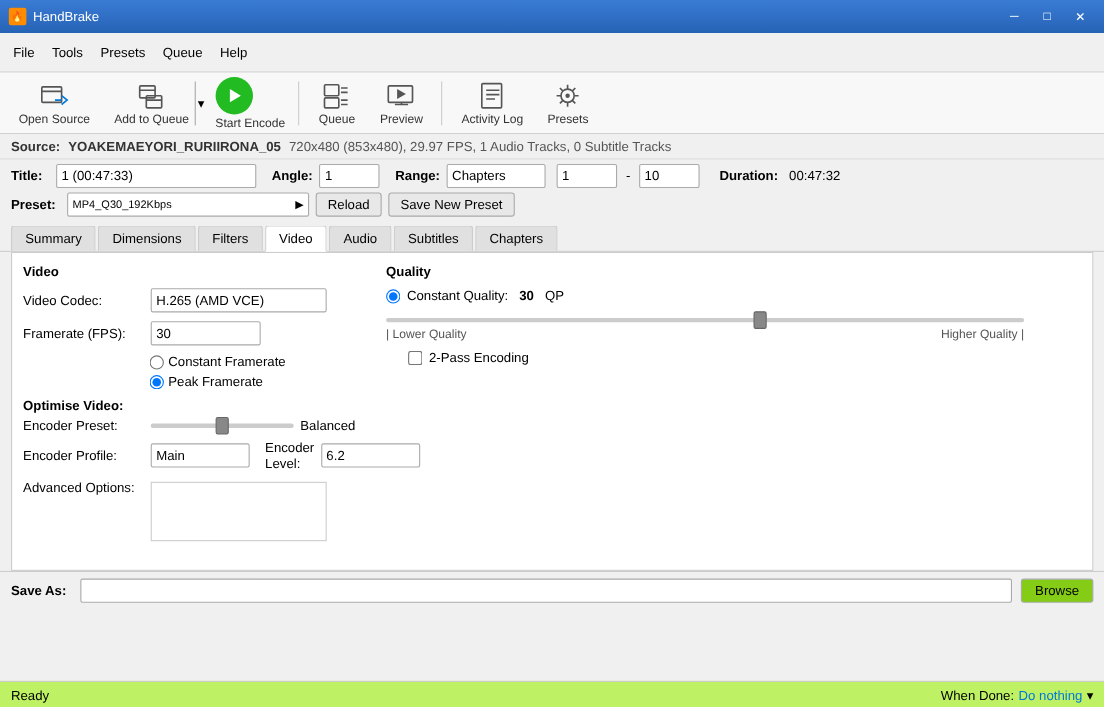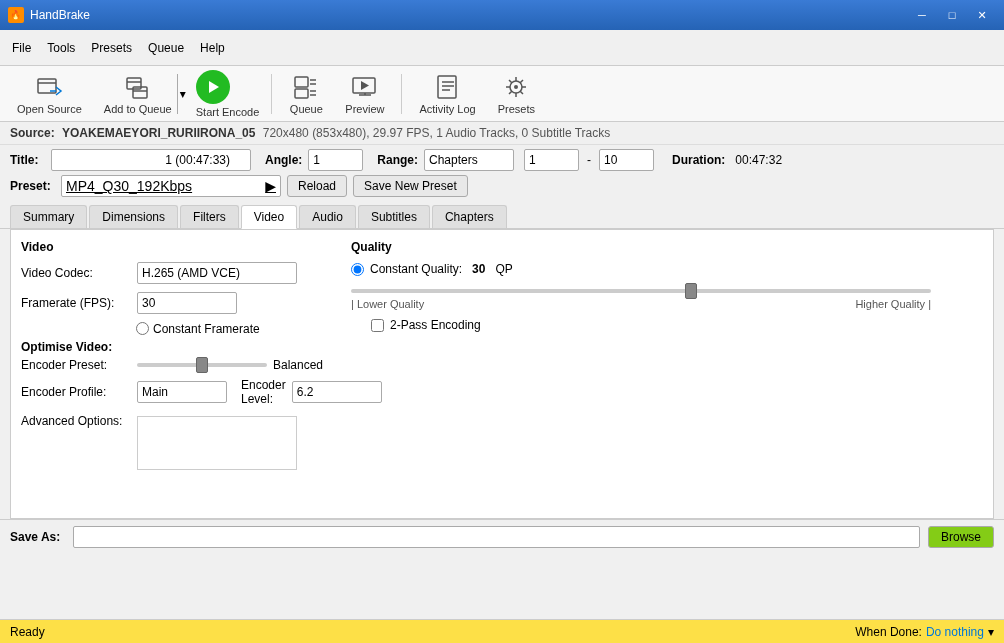--- a/index.html
+++ b/index.html
@@ -30,21 +30,21 @@
     
     .field-row { display: flex; align-items: center; gap: 6px; padding: 4px 10px; }
     .field-label { font-size: 12px; font-weight: bold; min-width: 45px; }
     select, .select-like { height: 22px; border: 1px solid #aaa; background: white; font-size: 12px; border-radius: 2px; padding: 1px 4px; }
     .select-wrap { position: relative; display: inline-flex; align-items: center; }
     .select-wrap select { appearance: none; padding-right: 20px; }
 
     
     .preset-row { display: flex; align-items: center; gap: 6px; padding: 2px 10px 4px; }
     .preset-input { width: 220px; height: 22px; border: 1px solid #aaa; border-radius: 2px; padding: 1px 4px; font-size: 12px; display: flex; align-items: center; justify-content: space-between; background: white; cursor: pointer; }
-    .preset-input span { font-size: 14px; text-decoration: underline; }
+    .preset-input span { font-size: 10px; }
     .btn-sm { height: 22px; padding: 2px 10px; border: 1px solid #aaa; background: #e8e8e8; border-radius: 3px; cursor: pointer; font-size: 12px; }
 
     
     #tabs-bar { display: flex; padding: 4px 10px 0; gap: 2px; background: #f0f0f0; border-bottom: 1px solid #ccc; }
     .tab { padding: 4px 12px; border: 1px solid #ccc; border-bottom: none; background: #e0e0e0; cursor: pointer; border-radius: 3px 3px 0 0; font-size: 12px; }
     .tab.active { background: white; border-color: #ccc; border-bottom: 1px solid white; margin-bottom: -1px; z-index: 1; }
 
     
     #main-content { background: white; border: 1px solid #ccc; margin: 0 10px; padding: 10px; height: 290px; }
     
@@ -69,32 +69,32 @@
     
     .advanced-box { border: 1px solid #ccc; background: white; height: 60px; width: 100%; margin-top: 4px; }
 
     
     #saveas-bar { display: flex; align-items: center; gap: 8px; padding: 6px 10px; border-top: 1px solid #ccc; }
     .saveas-label { font-weight: bold; font-size: 12px; min-width: 55px; }
     .saveas-input { flex: 1; height: 22px; border: 1px solid #aaa; border-radius: 2px; padding: 1px 4px; font-size: 12px; }
     .browse-btn { height: 22px; padding: 2px 12px; border: 1px solid #aaa; background: #84cc16; border-radius: 3px; cursor: pointer; font-size: 12px; }
 
     
-    #statusbar { background: #fde047; border-top: 1px solid #ccc; height: 24px; display: flex; align-items: center; justify-content: space-between; padding: 0 10px; position: absolute; bottom: 0; left: 0; right: 0; }
+    #statusbar { background: #bef264; border-top: 1px solid #ccc; height: 24px; display: flex; align-items: center; justify-content: space-between; padding: 0 10px; position: absolute; bottom: 0; left: 0; right: 0; }
     .status-left { font-size: 12px; }
     .status-right { display: flex; align-items: flex-end; gap: 4px; font-size: 12px; }
     .when-done-val { color: #0078d7; cursor: pointer; }
 
     input[type="range"] { -webkit-appearance: none; appearance: none; background: #ccc; height: 4px; border-radius: 2px; outline: none; }
     input[type="range"]::-webkit-slider-thumb { -webkit-appearance: none; width: 12px; height: 16px; background: #888; border: 1px solid #666; border-radius: 2px; cursor: pointer; }
     
     input[type="radio"] { margin: 0; }
     input[type="checkbox"] { margin: 0; }
 
-    .title-select { width: 200px; text-align: right; }
+    .title-select { width: 182px; }
     .angle-select { width: 55px; }
     .range-select { width: 90px; }
     .chapter-select { width: 55px; }
     .duration-val { font-size: 12px; font-weight: normal; }
 
     .optimise-label { font-weight: bold; font-size: 12px; margin-bottom: 4px; }
   </style>
 </head>
 <body>
 
@@ -283,23 +283,29 @@
       <div class="field-group">
         <label>Framerate (FPS):</label>
         <div class="select-wrap">
           <select style="width:100px">
             <option>30</option>
           </select>
         </div>
       </div>
 
       <div style="margin-left:115px;margin-bottom:4px">
-        <label style="display:flex;align-items:flex-start;gap:4px;cursor:pointer">
+        <label style="display:flex;align-items:flex-end;gap:4px;cursor:pointer">
           <input type="radio" name="framerate_type" style="">
           <span>Constant Framerate</span>
+        </label>
+      </div>
+      <div style="margin-left:115px;margin-bottom:8px">
+        <label style="display:flex;align-items:center;gap:4px;cursor:pointer">
+          <input type="radio" name="framerate_type" checked="" style="">
+          <span>Peak Framerate</span>
         </label>
       </div>
 
       <div style="margin-bottom:4px">
         <div class="optimise-label">Optimise Video:</div>
         <div class="encoder-field">
           <label style="min-width:110px">Encoder Preset:</label>
           <div style="display:flex;align-items:center;gap:6px">
             <input type="range" min="0" max="8" value="4" class="enc-slider" style="width: 130px;">
             <span>Balanced</span>

